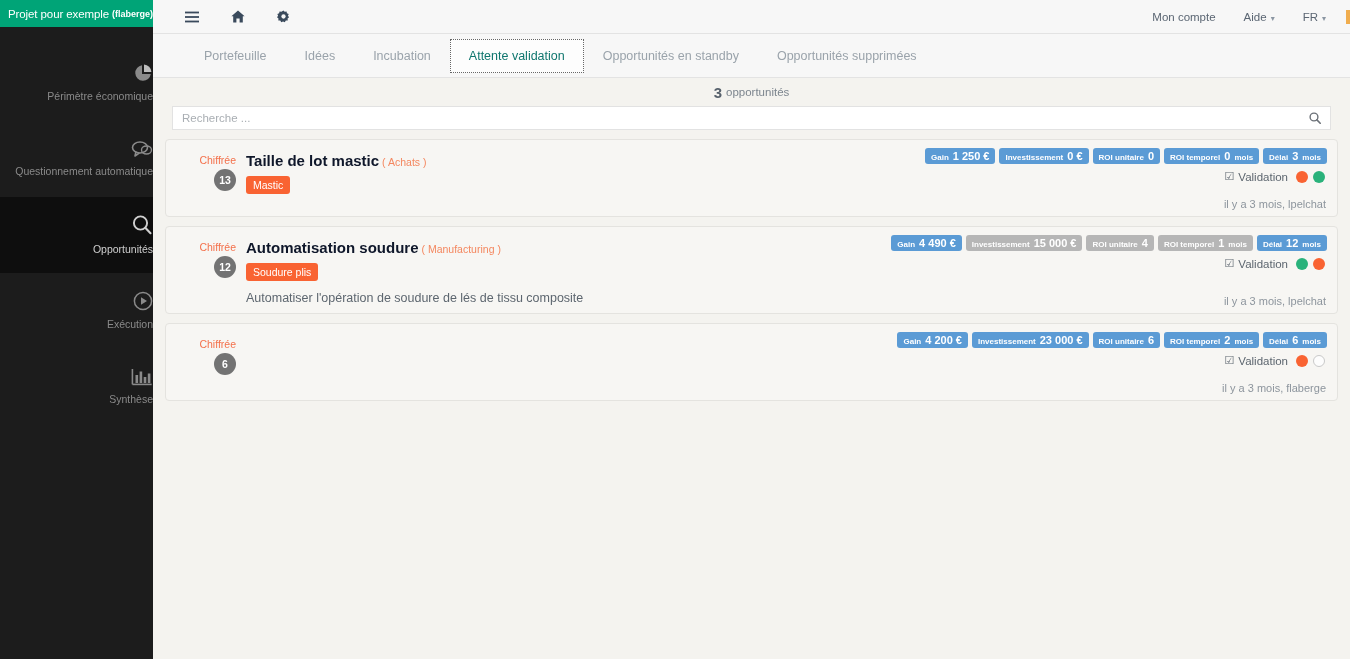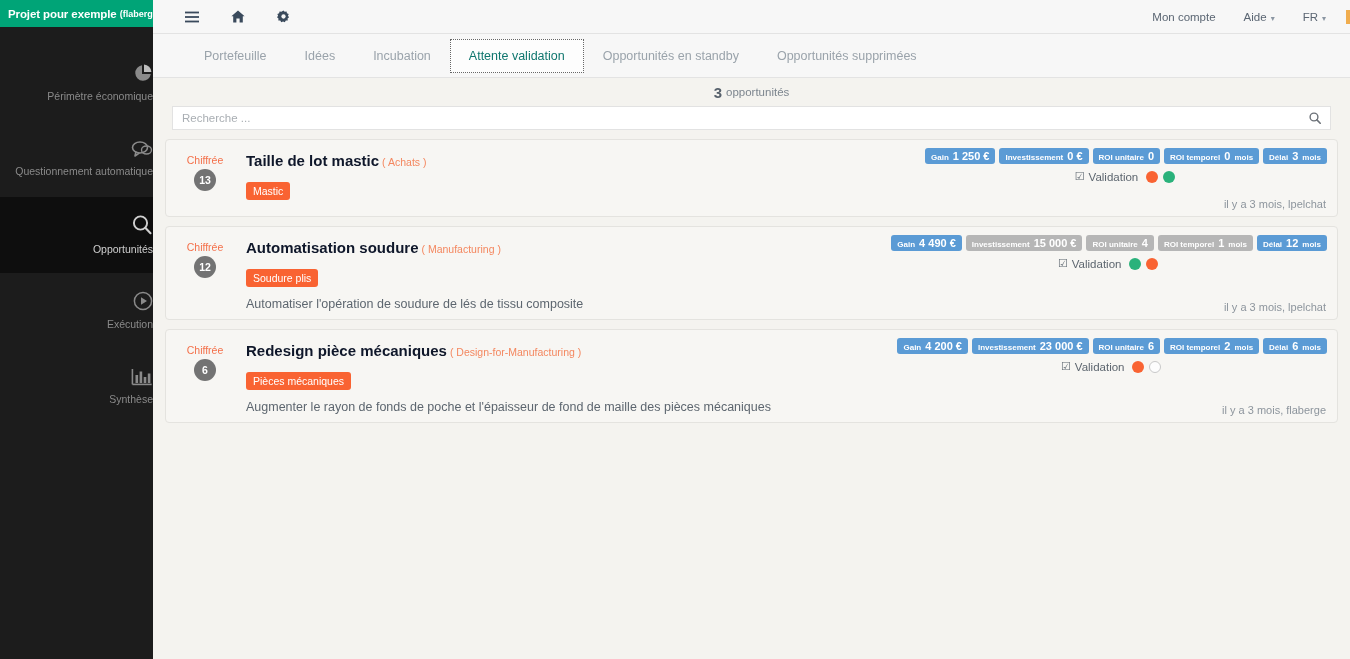--- a/index.html
+++ b/index.html
@@ -18,21 +18,21 @@
     flex: 0 0 153px;
     display: flex; flex-direction: column;
   }
   .project-header {
     height: 27px; background: #00a477;
     display: flex; align-items: center;
     padding: 0 8px;
     color: #fff;
     white-space: nowrap;
   }
-  .project-title { font-size: 11.5px; font-weight: bold; letter-spacing: -0.1px; }
+  .project-title { font-size: 11.5px; font-weight: normal; letter-spacing: -0.1px; }
   .project-owner { font-size: 9px; font-weight: bold; margin-left: 3px; }
   .project-caret {
     margin-left: auto; font-size: 8px; color: #d6f0e6;
   }
   .nav { padding-top: 18px; }
   .nav-item {
     height: 76px;
     display: flex; flex-direction: column;
     align-items: flex-end; justify-content: center;
     gap: 7px;
@@ -114,46 +114,46 @@
     background: #f7f6f3;
     border: 1px solid #e4e3df;
     border-radius: 4px;
     display: flex;
     padding: 8px 10px 8px 8px;
     position: relative;
     min-height: 78px;
   }
   .card-status {
     width: 62px; flex: 0 0 62px;
-    display: flex; flex-direction: column; align-items: center;
+    display: flex; flex-direction: column; align-items: flex-end;
     padding-top: 6px; gap: 3px;
   }
   .status-text { font-size: 10.5px; color: #f4704a; white-space: nowrap; }
   .status-circle {
     width: 22px; height: 22px; border-radius: 50%;
     background: #737373; color: #fff;
     display: flex; align-items: center; justify-content: center;
     font-size: 10.5px; font-weight: bold;
   }
   .card-body { flex: 1; min-width: 0; padding-left: 10px; padding-top: 4px; }
   .card-title-row { display: flex; align-items: baseline; gap: 3px; }
   .card-title {
     font-size: 15px; font-weight: bold; color: #0f172a; cursor: pointer;
   }
   .card-category { font-size: 10.5px; color: #f4875f; }
   .card-tag {
-    display: inline-block; margin-top: 13px;
+    display: inline-block; margin-top: 7px;
     background: #f96332; color: #fff;
     font-size: 10.5px; padding: 3px 7px; border-radius: 3px;
   }
   .card-desc { margin-top: 10px; font-size: 12.5px; color: #5d666f; }
 
   .card-right {
     position: absolute; right: 10px; top: 8px;
-    display: flex; flex-direction: column; align-items: center; gap: 6px;
+    display: flex; flex-direction: column; align-items: flex-end; gap: 6px;
   }
   .badges { display: flex; gap: 4px; align-items: center; }
   .badge {
     background: #5b9bd5; color: #fff;
     border-radius: 3px;
     padding: 2px 6px;
     display: flex; align-items: baseline; gap: 4px;
     white-space: nowrap;
   }
   .badge.muted { background: #b6b6b6; }
@@ -409,28 +409,20 @@
           </div>
         </div>
         <div class="card-footer">il y a 3 mois, lpelchat</div>
       </div>
 
       <div class="card">
         <div class="card-status">
           <span class="status-text">Chiffrée</span>
           <span class="status-circle">6</span>
         </div>
-        <div class="card-body">
-          <div class="card-title-row">
-            <span class="card-title">Redesign pièce mécaniques</span>
-            <span class="card-category">( Design-for-Manufacturing )</span>
-          </div>
-          <span class="card-tag">Pièces mécaniques</span>
-          <div class="card-desc">Augmenter le rayon de fonds de poche et l'épaisseur de fond de maille des pièces mécaniques</div>
-        </div>
         <div class="card-right">
           <div class="badges">
             <span class="badge">
               <span class="badge-label">Gain</span>
               <span class="badge-value">4 200 €</span>
             </span>
             <span class="badge">
               <span class="badge-label">Investissement</span>
               <span class="badge-value">23 000 €</span>
             </span>

